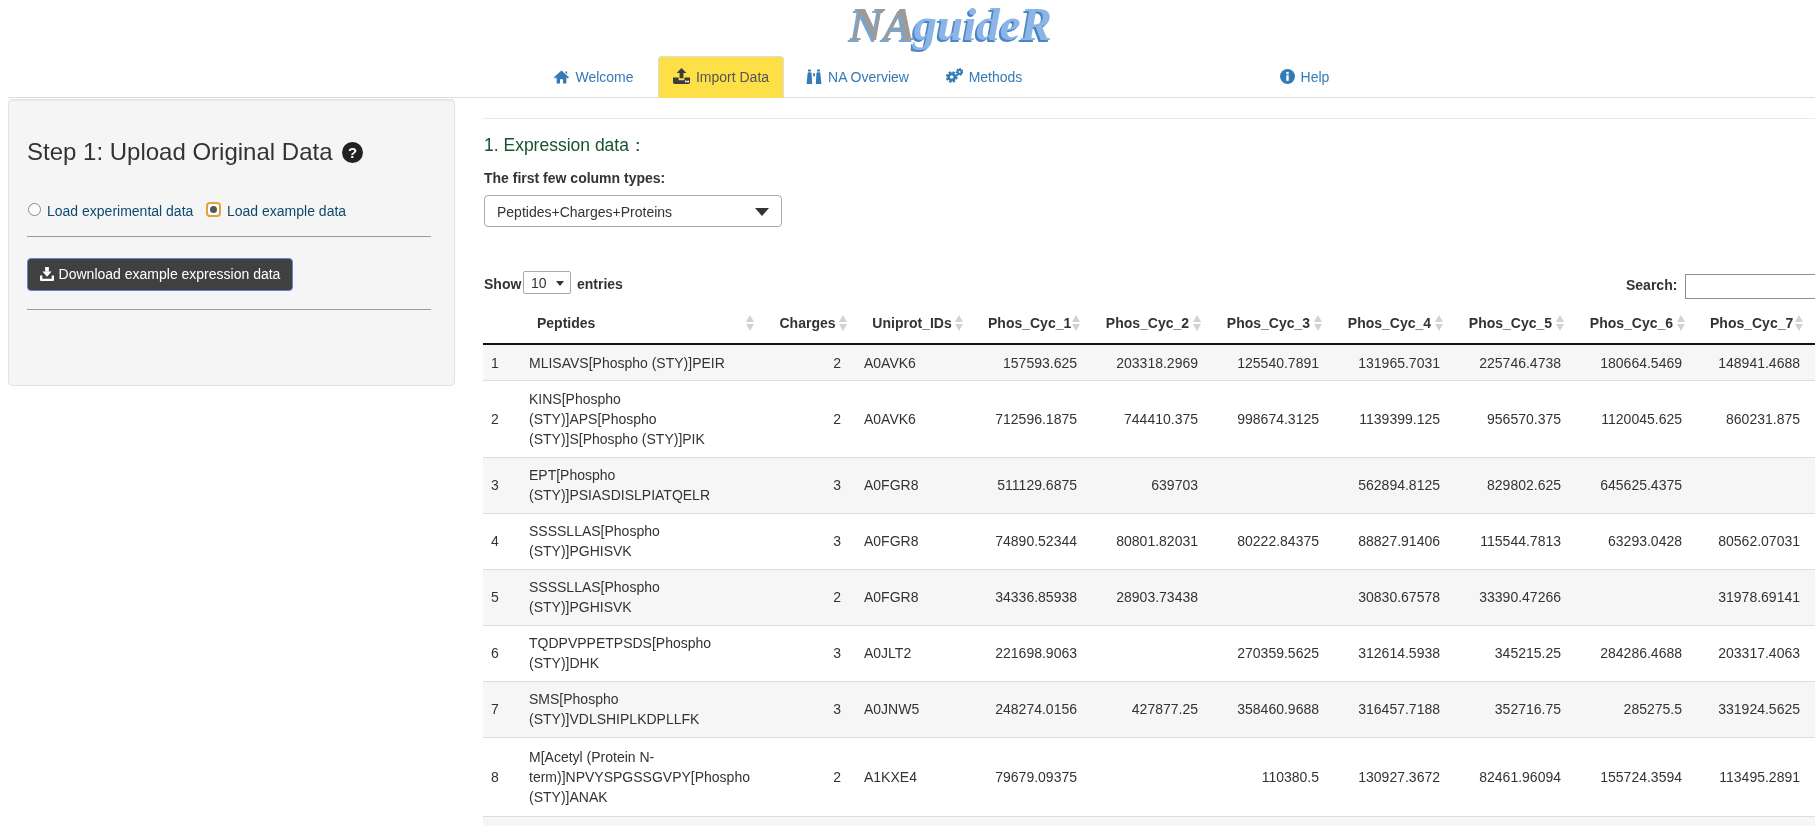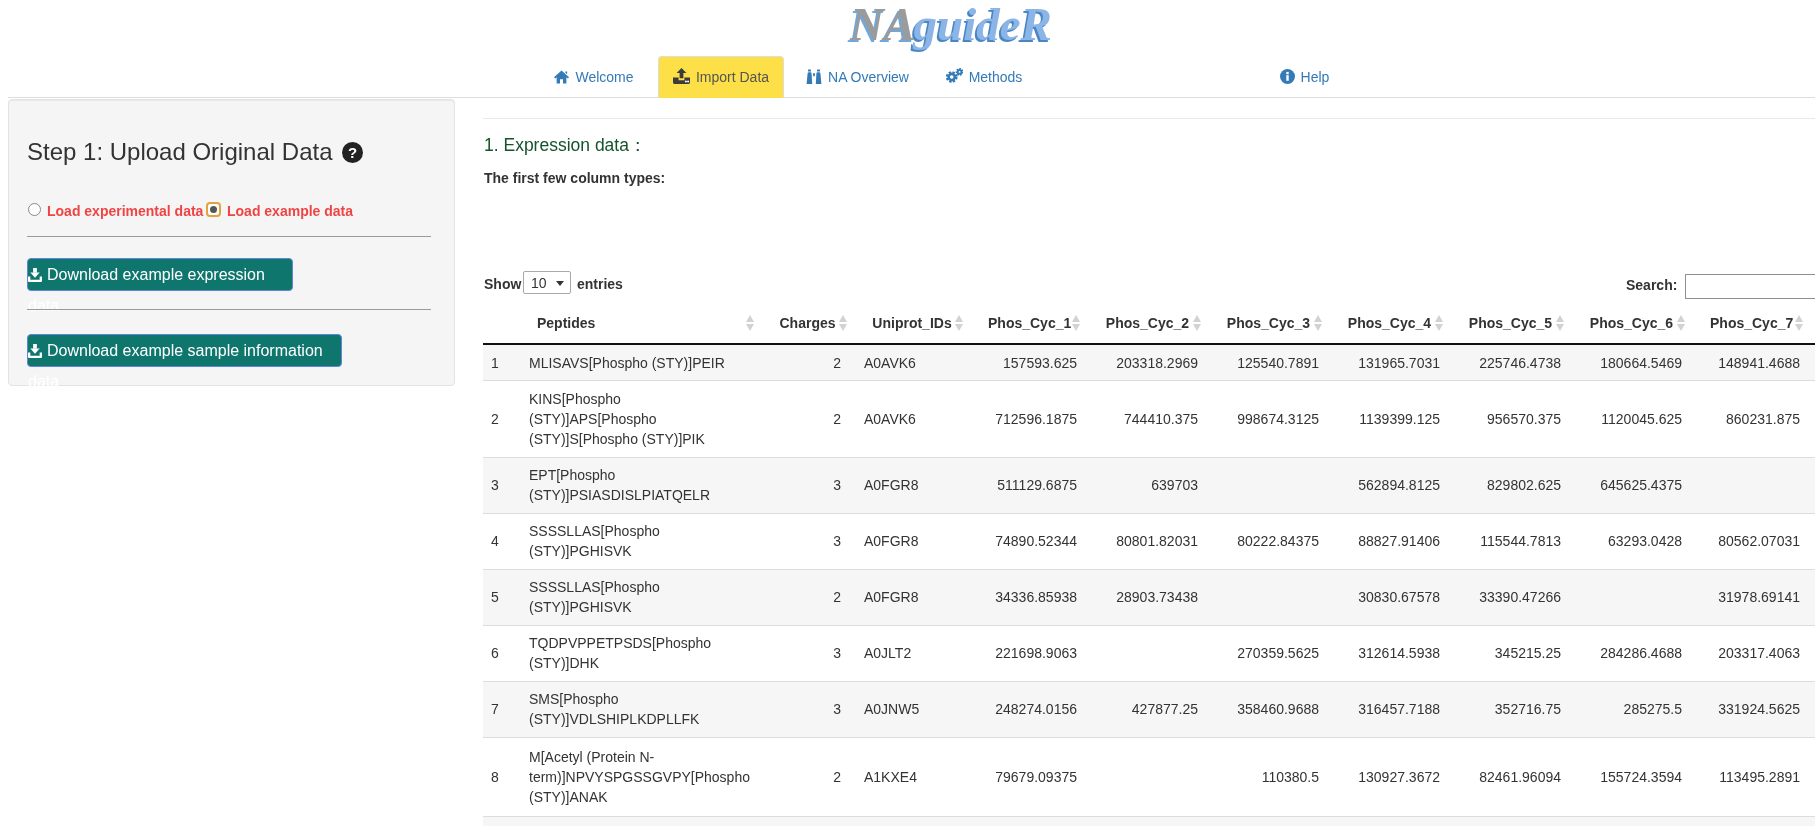--- a/index.html
+++ b/index.html
@@ -16,29 +16,29 @@
 #nav .tab.active { background:#fde047; border:1px solid #ddd; border-bottom:none; border-radius:4px 4px 0 0;
   color:#555; padding:10px 0 11px 0; top:-1px; }
 #nav .tab svg { vertical-align:-2px; margin-right:6px; }
 
 
 #well { position:absolute; left:8px; top:99px; width:445px; height:285px; background:#f5f5f5;
   border:1px solid #e3e3e3; border-radius:4px; box-shadow:inset 0 1px 1px rgba(0,0,0,.05); }
 #h3t { position:absolute; left:27px; top:140px; font-size:24px; line-height:24px; font-weight:normal; color:#333; }
 #qmark { position:absolute; left:342px; top:142px; }
 #radios { position:absolute; left:27px; top:202px; height:15px; }
-.rlab { position:absolute; top:1px; font-size:14px; color:#ef4444; white-space:nowrap;font-weight:bold; }
+.rlab { position:absolute; top:1px; font-size:14px; color:#0c4a6e; white-space:nowrap; }
 #r1 { position:absolute; left:1px; top:1px; width:13px; height:13px; border:1px solid #8a8a8a;
   border-radius:50%; background:#fefefe; box-sizing:border-box; }
 #r2 { position:absolute; left:179px; top:0; width:15px; height:15px; border:2px solid #e2a33c;
   border-radius:4px; background:#fff; box-sizing:border-box; }
 #r2 i { position:absolute; left:2px; top:2px; width:7px; height:7px; border-radius:50%; background:#555; display:block; }
 .shr { position:absolute; left:27px; width:404px; height:1px; background:#9a9a9a; }
-.dlbtn { position:absolute; left:27px; height:33px; background:#0f766e; border:1px solid #5f85d8; border-radius:4px;
-  color:#fff; font-size:16px; line-height:31px; text-align:left; box-sizing:border-box; }
+.dlbtn { position:absolute; left:27px; height:33px; background:#404040; border:1px solid #5f85d8; border-radius:4px;
+  color:#fff; font-size:14px; line-height:31px; text-align:center; box-sizing:border-box; }
 .dlbtn svg { vertical-align:-2px; margin-right:5px; }
 
 
 #mainline { position:absolute; left:483px; top:118px; width:1376px; height:1px; background:#e9e9e9; }
 #h4t { position:absolute; left:484px; top:135px; font-size:17.5px; line-height:20px; color:#14532d; }
 #lab1 { position:absolute; left:484px; top:170px; font-size:14px; font-weight:bold; color:#333; }
 #selbox { position:absolute; left:484px; top:195px; width:298px; height:32px; background:#fff;
   border:1px solid #aaa; border-radius:4px; box-sizing:border-box; }
 #selbox .txt { position:absolute; left:12px; top:6px; line-height:20px; font-size:14px; color:#333; }
 #selbox .car { position:absolute; right:12px; top:12px; width:0; height:0;
@@ -134,29 +134,28 @@
       </span>
       <span class="rlab" style="left:200px">Load example data</span>
 </div>
 <div class="shr" style="top:236px"></div>
 <div class="dlbtn" style="top:258px;width:266px"><svg width="14" height="14" viewBox="0 0 15 15" fill="#fff">
         <rect x="5.5" y="0" width="4" height="5"></rect>
         <path d="M2.5 4.8 H12.5 L7.5 10.4 Z"></path>
         <path d="M0 9.2 H2.5 V12.6 H12.5 V9.2 H15 V13.8 Q15 15 13.8 15 H1.2 Q0 15 0 13.8 Z"></path>
       </svg>Download example expression data</div>
 <div class="shr" style="top:309px"></div>
-<div class="dlbtn" style="top:334px;width:315px"><svg width="14" height="14" viewBox="0 0 15 15" fill="#fff">
-        <rect x="5.5" y="0" width="4" height="5"></rect>
-        <path d="M2.5 4.8 H12.5 L7.5 10.4 Z"></path>
-        <path d="M0 9.2 H2.5 V12.6 H12.5 V9.2 H15 V13.8 Q15 15 13.8 15 H1.2 Q0 15 0 13.8 Z"></path>
-      </svg>Download example sample information data</div>
 
 <div id="mainline"></div>
 <div id="h4t">1. Expression data：</div>
 <div id="lab1">The first few column types:</div>
+<div id="selbox">
+      <span class="txt">Peptides+Charges+Proteins</span>
+      <span class="car"></span>
+    </div>
 
 <div id="showrow">
   <span class="blab" id="showlab">Show</span>
   <span id="lensel">
         <span class="txt">10</span>
         <span class="car"></span>
       </span>
   <span class="blab" id="entlab">entries</span>
 </div>
 <span class="blab" id="searchlab">Search:</span>

